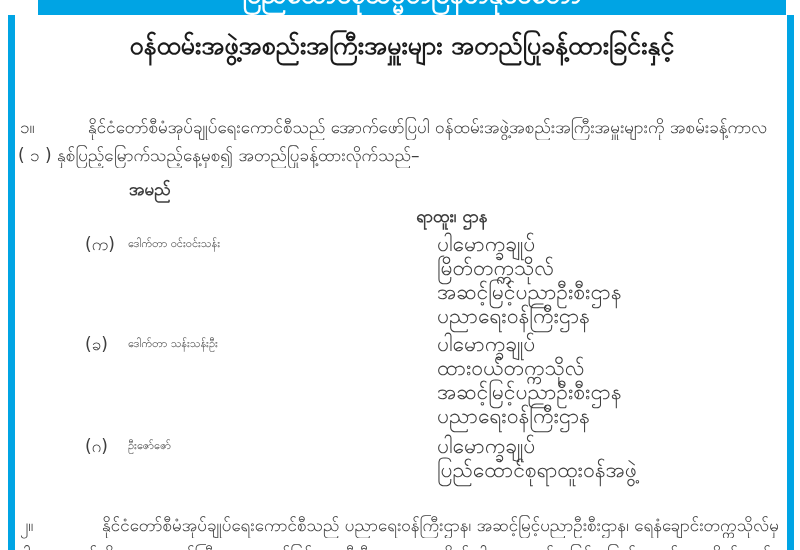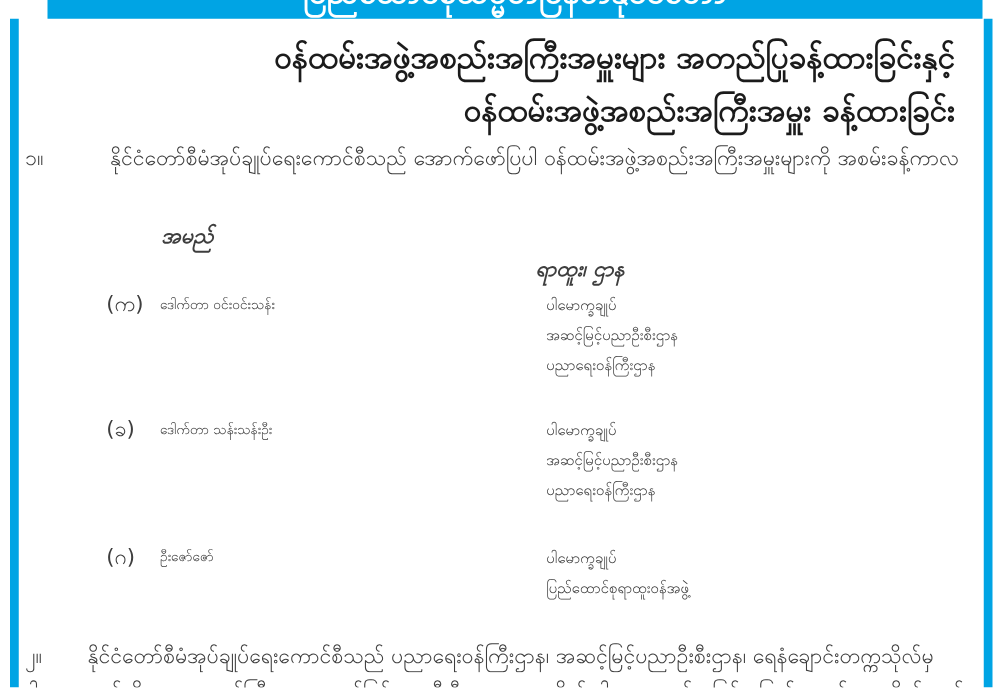--- a/index.html
+++ b/index.html
@@ -28,89 +28,91 @@
   .border-left{
     position:absolute;left:8px;top:15px;width:7px;height:535px;
     background:var(--accent);
   }
   .border-right{
     position:absolute;left:787px;top:15px;width:7px;height:535px;
     background:var(--accent);
   }
   .title{
     position:absolute;left:40px;top:24px;width:724px;
-    text-align:right;font-size:25px;line-height:43px;font-weight:700;
+    text-align:center;font-size:25px;line-height:43px;font-weight:700;
     color:var(--title-text);white-space:nowrap;overflow:visible;
   }
   .line{
     position:absolute;white-space:nowrap;
     font-size:17px;line-height:26px;color:var(--body-text);
   }
-  .bold-ish{font-weight:600;font-style:italic;}
+  .bold-ish{font-weight:600;}
   .center-anchor{transform:translateX(-50%);}
   
   .p1-num{left:20px;top:114px;}
   .p1-l1{left:88px;top:114px;max-width:702px;overflow:hidden;text-align:right;}
   .p1-l2{left:18px;top:142px;max-width:772px;overflow:hidden;}
   
   .th-name{left:129px;top:176px;}
   .th-duty1{left:445px;top:176px;}
-  .th-duty2{left:464px;top:203px;text-align:right;}
+  .th-duty2{left:452px;top:203px;text-align:right;}
   
   .row{position:absolute;left:0;width:800px;}
   .row-1{top:232px;}
   .row-2{top:332px;}
   .row-3{top:434px;}
   .row-label{position:absolute;left:85px;top:0;font-size:17px;line-height:24px;color:var(--body-text);white-space:nowrap;}
   .row-name{position:absolute;left:128px;top:0;font-size:11px;line-height:24px;color:var(--body-text);white-space:nowrap;}
-  .row-duties{position:absolute;left:437px;top:0;font-size:12px;line-height:24px;color:var(--body-text);}
+  .row-duties{position:absolute;left:437px;top:0;font-size:21px;line-height:24px;color:var(--body-text);}
   .row-duties div{white-space:nowrap;}
   
   .p2-num{left:20px;top:512px;}
-  .p2-l1{left:70px;top:512px;max-width:706px;overflow:hidden;}
+  .p2-l1{left:102px;top:512px;max-width:706px;overflow:hidden;}
   .p2-l2{left:18px;top:541px;max-width:772px;overflow:hidden;}
 </style>
 </head>
 <body>
 
 <div class="page">
 
   <div class="masthead-bar">
     <div class="masthead-text">ပြည်ထောင်စုသမ္မတမြန်မာနိုင်ငံတော်</div>
   </div>
 
   <div class="border-left"></div>
   <div class="border-right"></div>
 
   <div class="title">
     <div>ဝန်ထမ်းအဖွဲ့အစည်းအကြီးအမှူးများ အတည်ပြုခန့်ထားခြင်းနှင့်</div>
-    <div>ဝန်ထမ်းအဖွဲ့အစည်းအကြီးအမှူး ခန့်ထားခြင်း</div>
   </div>
 
   <div class="line p1-num">၁။</div>
   <div class="line p1-l1">နိုင်ငံတော်စီမံအုပ်ချုပ်ရေးကောင်စီသည် အောက်ဖော်ပြပါ ဝန်ထမ်းအဖွဲ့အစည်းအကြီးအမှူးများကို အစမ်းခန့်ကာလ</div>
+  <div class="line p1-l2">( ၁ ) နှစ်ပြည့်မြောက်သည့်နေ့မှစ၍ အတည်ပြုခန့်ထားလိုက်သည်–</div>
 
   <div class="line th-name bold-ish">အမည်</div>
   <div class="line th-duty2 bold-ish center-anchor">ရာထူး၊ ဌာန</div>
 
   <div class="row row-1">
     <div class="row-label">(က)</div>
     <div class="row-name">ဒေါက်တာ ဝင်းဝင်းသန်း</div>
     <div class="row-duties">
       <div>ပါမောက္ခချုပ်</div>
+      <div>မြိတ်တက္ကသိုလ်</div>
       <div>အဆင့်မြင့်ပညာဦးစီးဌာန</div>
       <div>ပညာရေးဝန်ကြီးဌာန</div>
     </div>
   </div>
 
   <div class="row row-2">
     <div class="row-label">(ခ)</div>
     <div class="row-name">ဒေါက်တာ သန်းသန်းဦး</div>
     <div class="row-duties">
       <div>ပါမောက္ခချုပ်</div>
+      <div>ထားဝယ်တက္ကသိုလ်</div>
       <div>အဆင့်မြင့်ပညာဦးစီးဌာန</div>
       <div>ပညာရေးဝန်ကြီးဌာန</div>
     </div>
   </div>
 
   <div class="row row-3">
     <div class="row-label">(ဂ)</div>
     <div class="row-name">ဦးဇော်ဇော်</div>
     <div class="row-duties">
       <div>ပါမောက္ခချုပ်</div>

